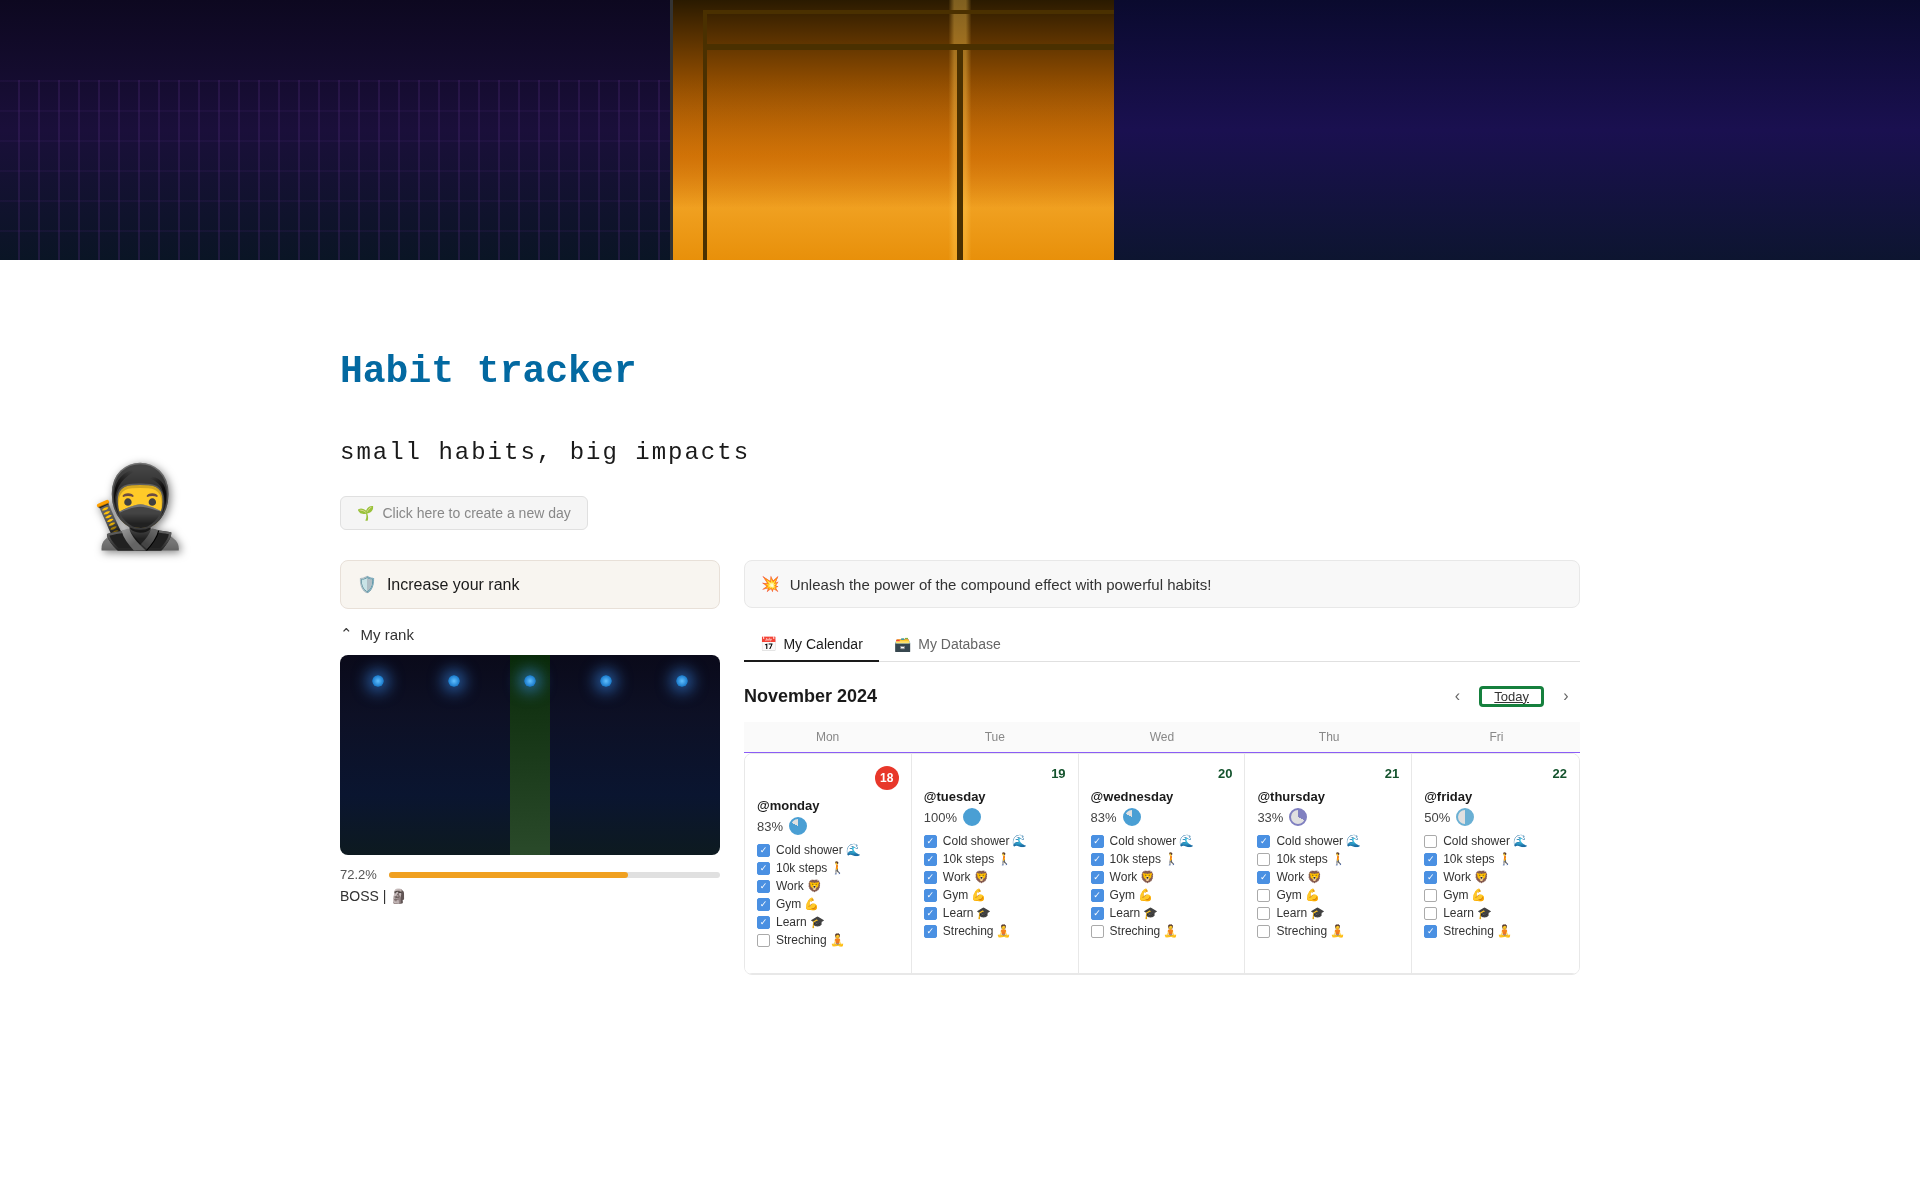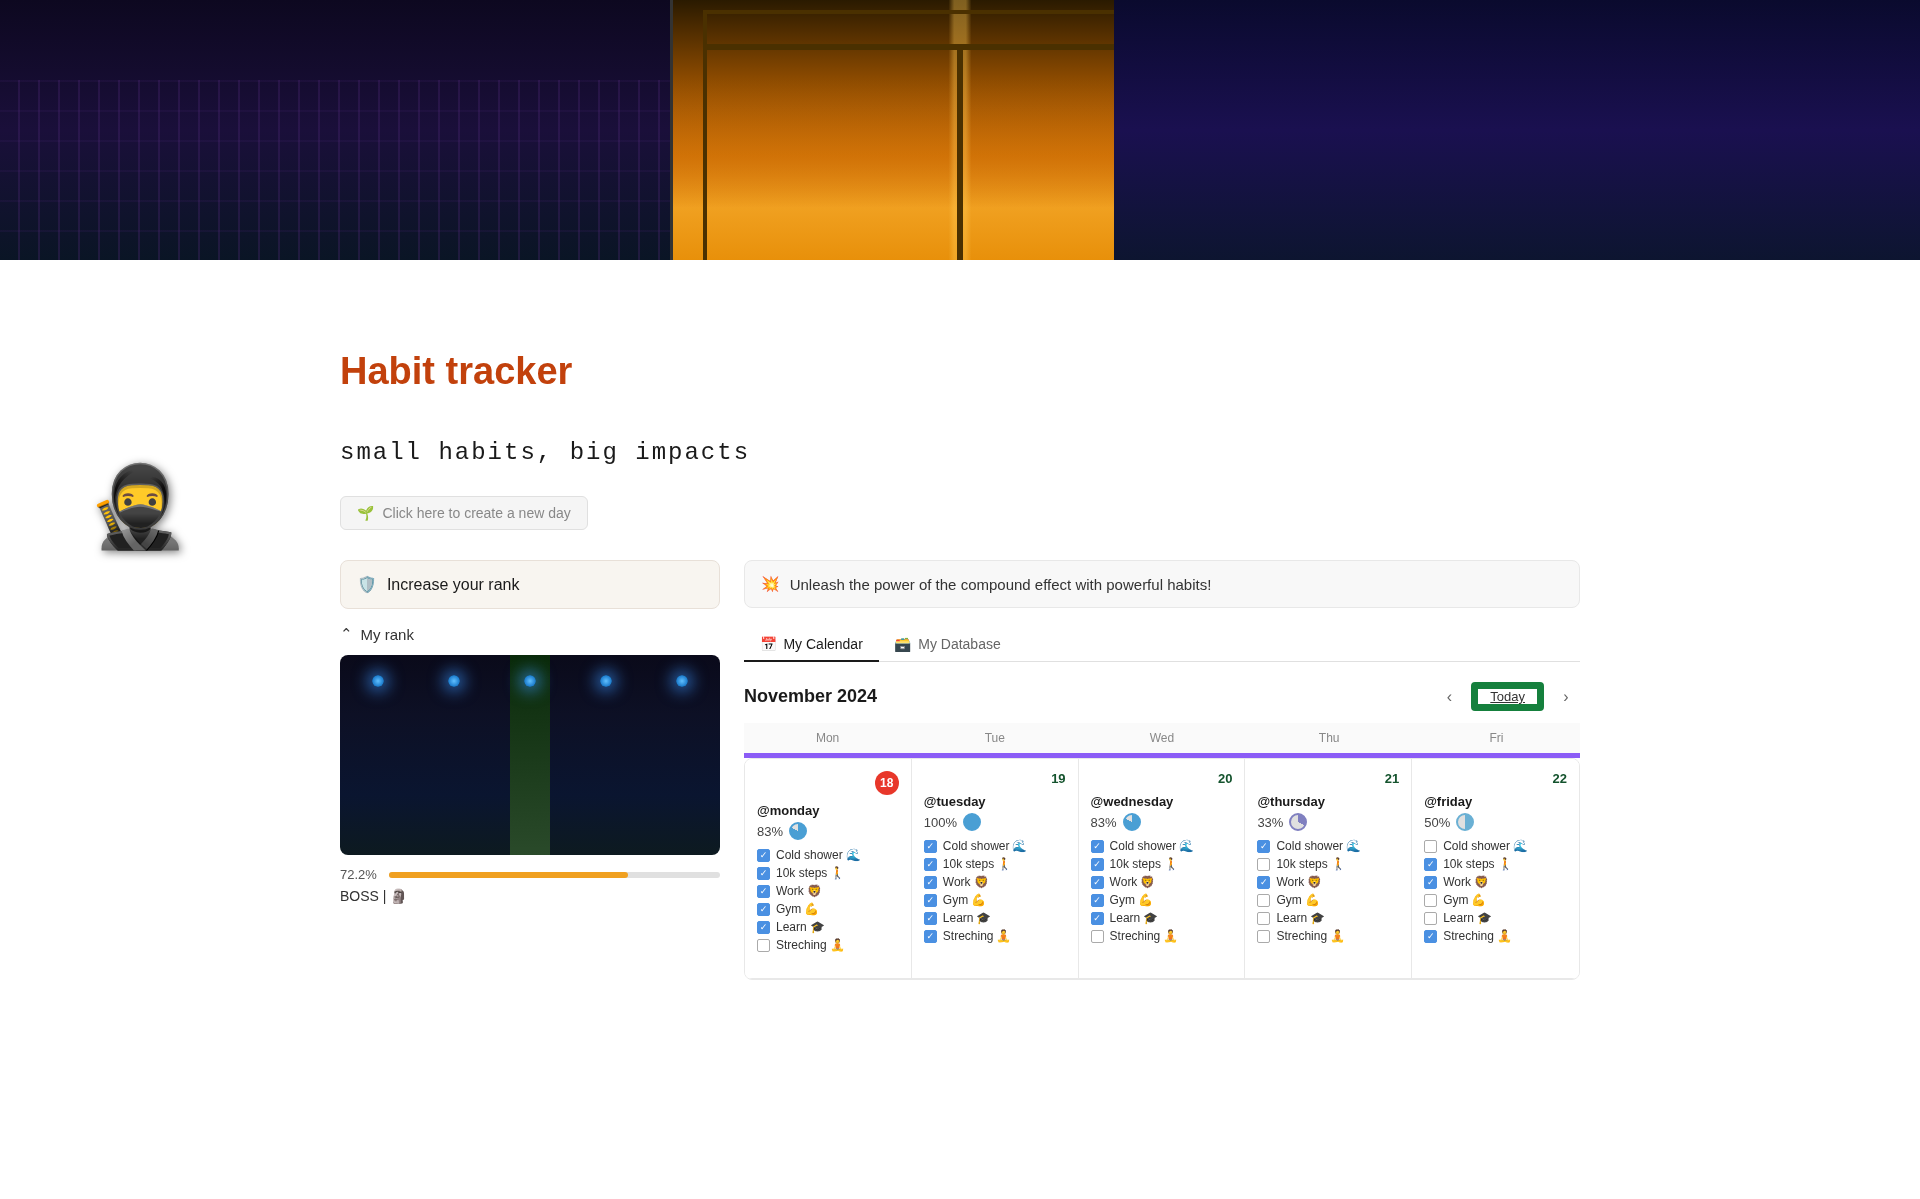--- a/index.html
+++ b/index.html
@@ -83,23 +83,24 @@
     
     .main-content {
       max-width: 1400px;
       margin: 0 auto;
       padding: 20px 80px 40px 80px;
     }
 
     .page-title {
       font-size: 38px;
       font-weight: 700;
-      color: #c2410c;
+      color: #0369a1;
       margin-bottom: 10px;
       margin-top: 70px;
+      font-family: Liberation Mono, monospace;
     }
 
     .subtitle {
       font-family: 'Courier New', monospace;
       font-size: 24px;
       color: #1a1a1a;
       margin-bottom: 30px;
       letter-spacing: 2px;
       margin-top: 46px;
     }
@@ -258,21 +259,21 @@
       background: none;
       border: none;
       cursor: pointer;
       color: #666;
       font-size: 16px;
       display: flex; align-items: center; justify-content: center;
     }
     .today-btn {
       padding: 0 12px;
       background: none;
-      border: 7px solid #15803d;
+      border: 3px solid #15803d;
       border-radius: 4px;
       cursor: pointer;
       font-size: 13px;
       color: #333;
       text-decoration: underline;
     }
 
     
     .calendar-grid {
       display: grid;
@@ -282,21 +283,21 @@
       border-radius: 8px;
       overflow: hidden;
     }
 
     .day-header {
       text-align: center;
       padding: 8px;
       font-size: 12px;
       color: #888;
       background: #fafafa;
-      border-bottom: 5px solid #8b5cf6;
+      border-bottom: 1px solid #8b5cf6;
     }
 
     .day-cell {
       border-right: 1px solid #e8e8e8;
       border-bottom: 1px solid #e8e8e8;
       padding: 12px;
       min-height: 220px;
       position: relative;
       background: #fff;
     }

